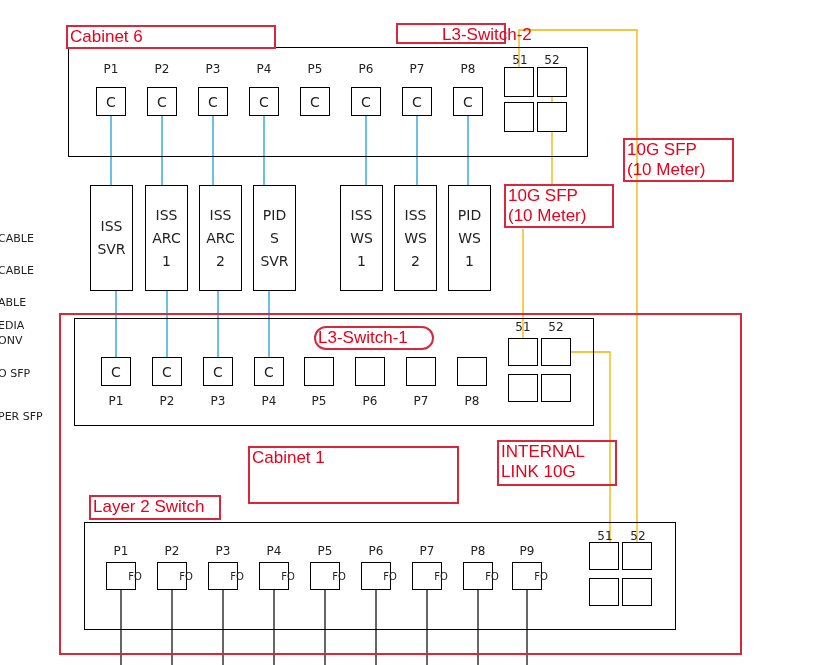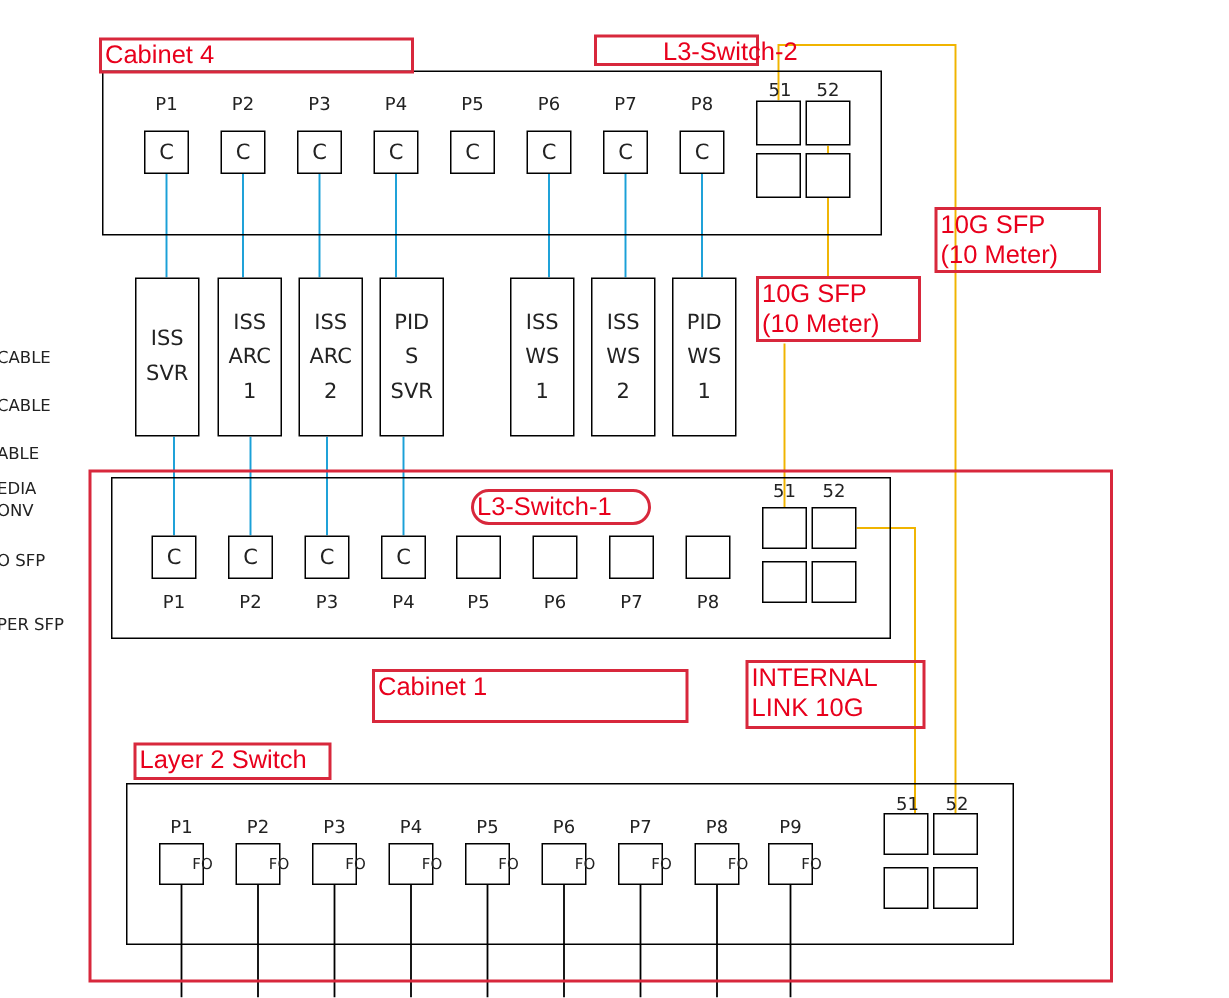--- a/index.html
+++ b/index.html
@@ -53,21 +53,21 @@
 
 <div class="abs legend" style="left:-2px; top:231px;">CABLE</div>
 <div class="abs legend" style="left:-2px; top:263px;">CABLE</div>
 <div class="abs legend" style="left:-2px; top:295px;">ABLE</div>
 <div class="abs legend" style="left:-2px; top:318px;">EDIA
 ONV</div>
 <div class="abs legend" style="left:-2px; top:366px;">O SFP</div>
 <div class="abs legend" style="left:-2px; top:409px;">PER SFP</div>
 
 <div class="abs box" style="left:68px; top:47px; width:520px; height:110px;"></div>
-<div class="abs redbox" style="left:66px; top:25px; width:210px; height:24px;">Cabinet 4</div>
+<div class="abs redbox" style="left:66px; top:25px; width:210px; height:24px;">Cabinet 6</div>
 <div class="abs redbox" style="left:396px; top:23px; width:110px; height:21px;padding-left:44px;">L3-Switch-2</div>
 <div id="sw2-ports">
     <div class="abs plabel" style="left:96px; top:62px;">P1</div>
     <div class="abs port" style="left:96px; top:87px; width:30px; height:29px;">C</div>
     <div class="abs plabel" style="left:147px; top:62px;">P2</div>
     <div class="abs port" style="left:147px; top:87px; width:30px; height:29px;">C</div>
     <div class="abs plabel" style="left:198px; top:62px;">P3</div>
     <div class="abs port" style="left:198px; top:87px; width:30px; height:29px;">C</div>
     <div class="abs plabel" style="left:249px; top:62px;">P4</div>
     <div class="abs port" style="left:249px; top:87px; width:30px; height:29px;">C</div>
@@ -137,21 +137,21 @@
     <div class="abs port" style="left:457px; top:357px; width:30px; height:29px;"></div>
     <div class="abs plabel" style="left:457px; top:394px;">P8</div>
   </div>
 <div class="abs sfpnum" style="left:508px; top:320px;">51</div>
 <div class="abs sfpnum" style="left:541px; top:320px;">52</div>
 <div class="abs box" style="left:508px; top:338px; width:30px; height:28px; background:#fff;"></div>
 <div class="abs box" style="left:541px; top:338px; width:30px; height:28px; background:#fff;"></div>
 <div class="abs box" style="left:508px; top:374px; width:30px; height:28px; background:#fff;"></div>
 <div class="abs box" style="left:541px; top:374px; width:30px; height:28px; background:#fff;"></div>
 
-<div class="abs redbox" style="left:248px; top:446px; width:211px; height:36px;">Cabinet 1</div>
+<div class="abs redbox" style="left:248px; top:446px; width:211px; height:58px;">Cabinet 1</div>
 <div class="abs redbox" style="left:497px; top:440px; width:120px; height:46px; white-space:pre-line;">INTERNAL
 LINK 10G</div>
 
 <div class="abs box" style="left:84px; top:522px; width:592px; height:108px;"></div>
 <div class="abs redbox" style="left:89px; top:495px; width:132px; height:25px;">Layer 2 Switch</div>
 <div id="l2-ports">
     <div class="abs plabel" style="left:106px; top:544px;">P1</div>
     <div class="abs port fo" style="left:106px; top:562px; width:30px; height:28px;">FO</div>
     <div class="abs plabel" style="left:157px; top:544px;">P2</div>
     <div class="abs port fo" style="left:157px; top:562px; width:30px; height:28px;">FO</div>

